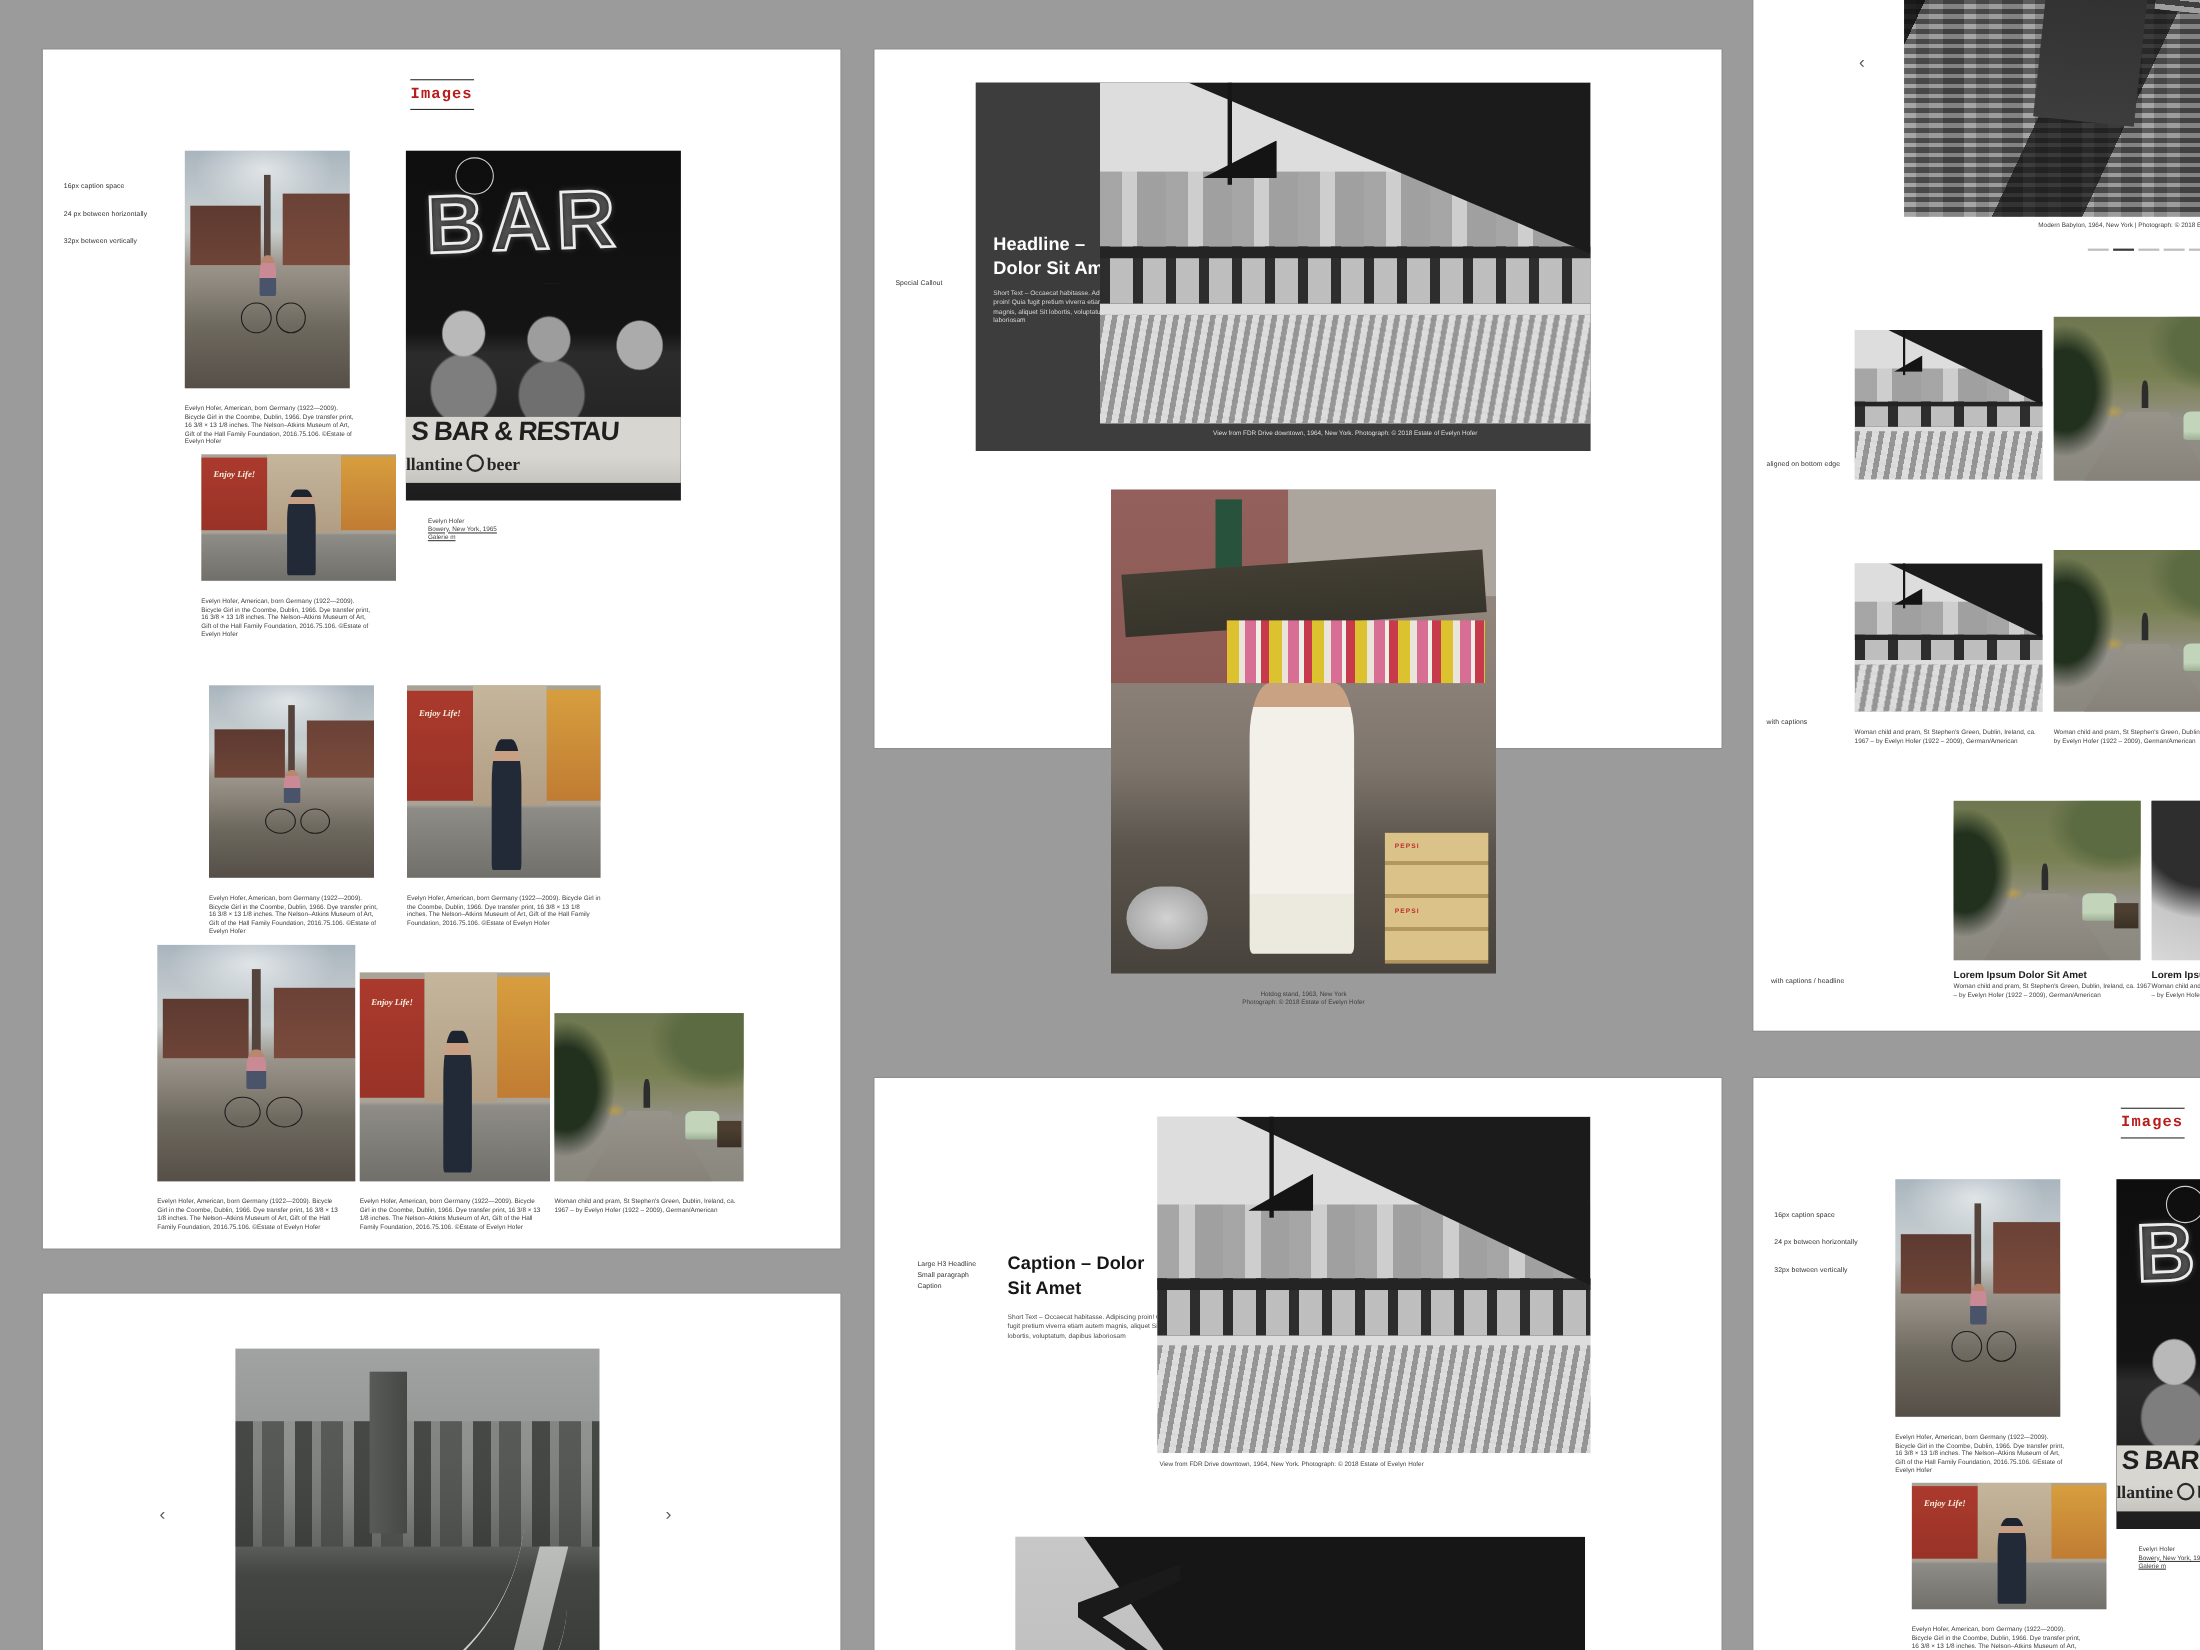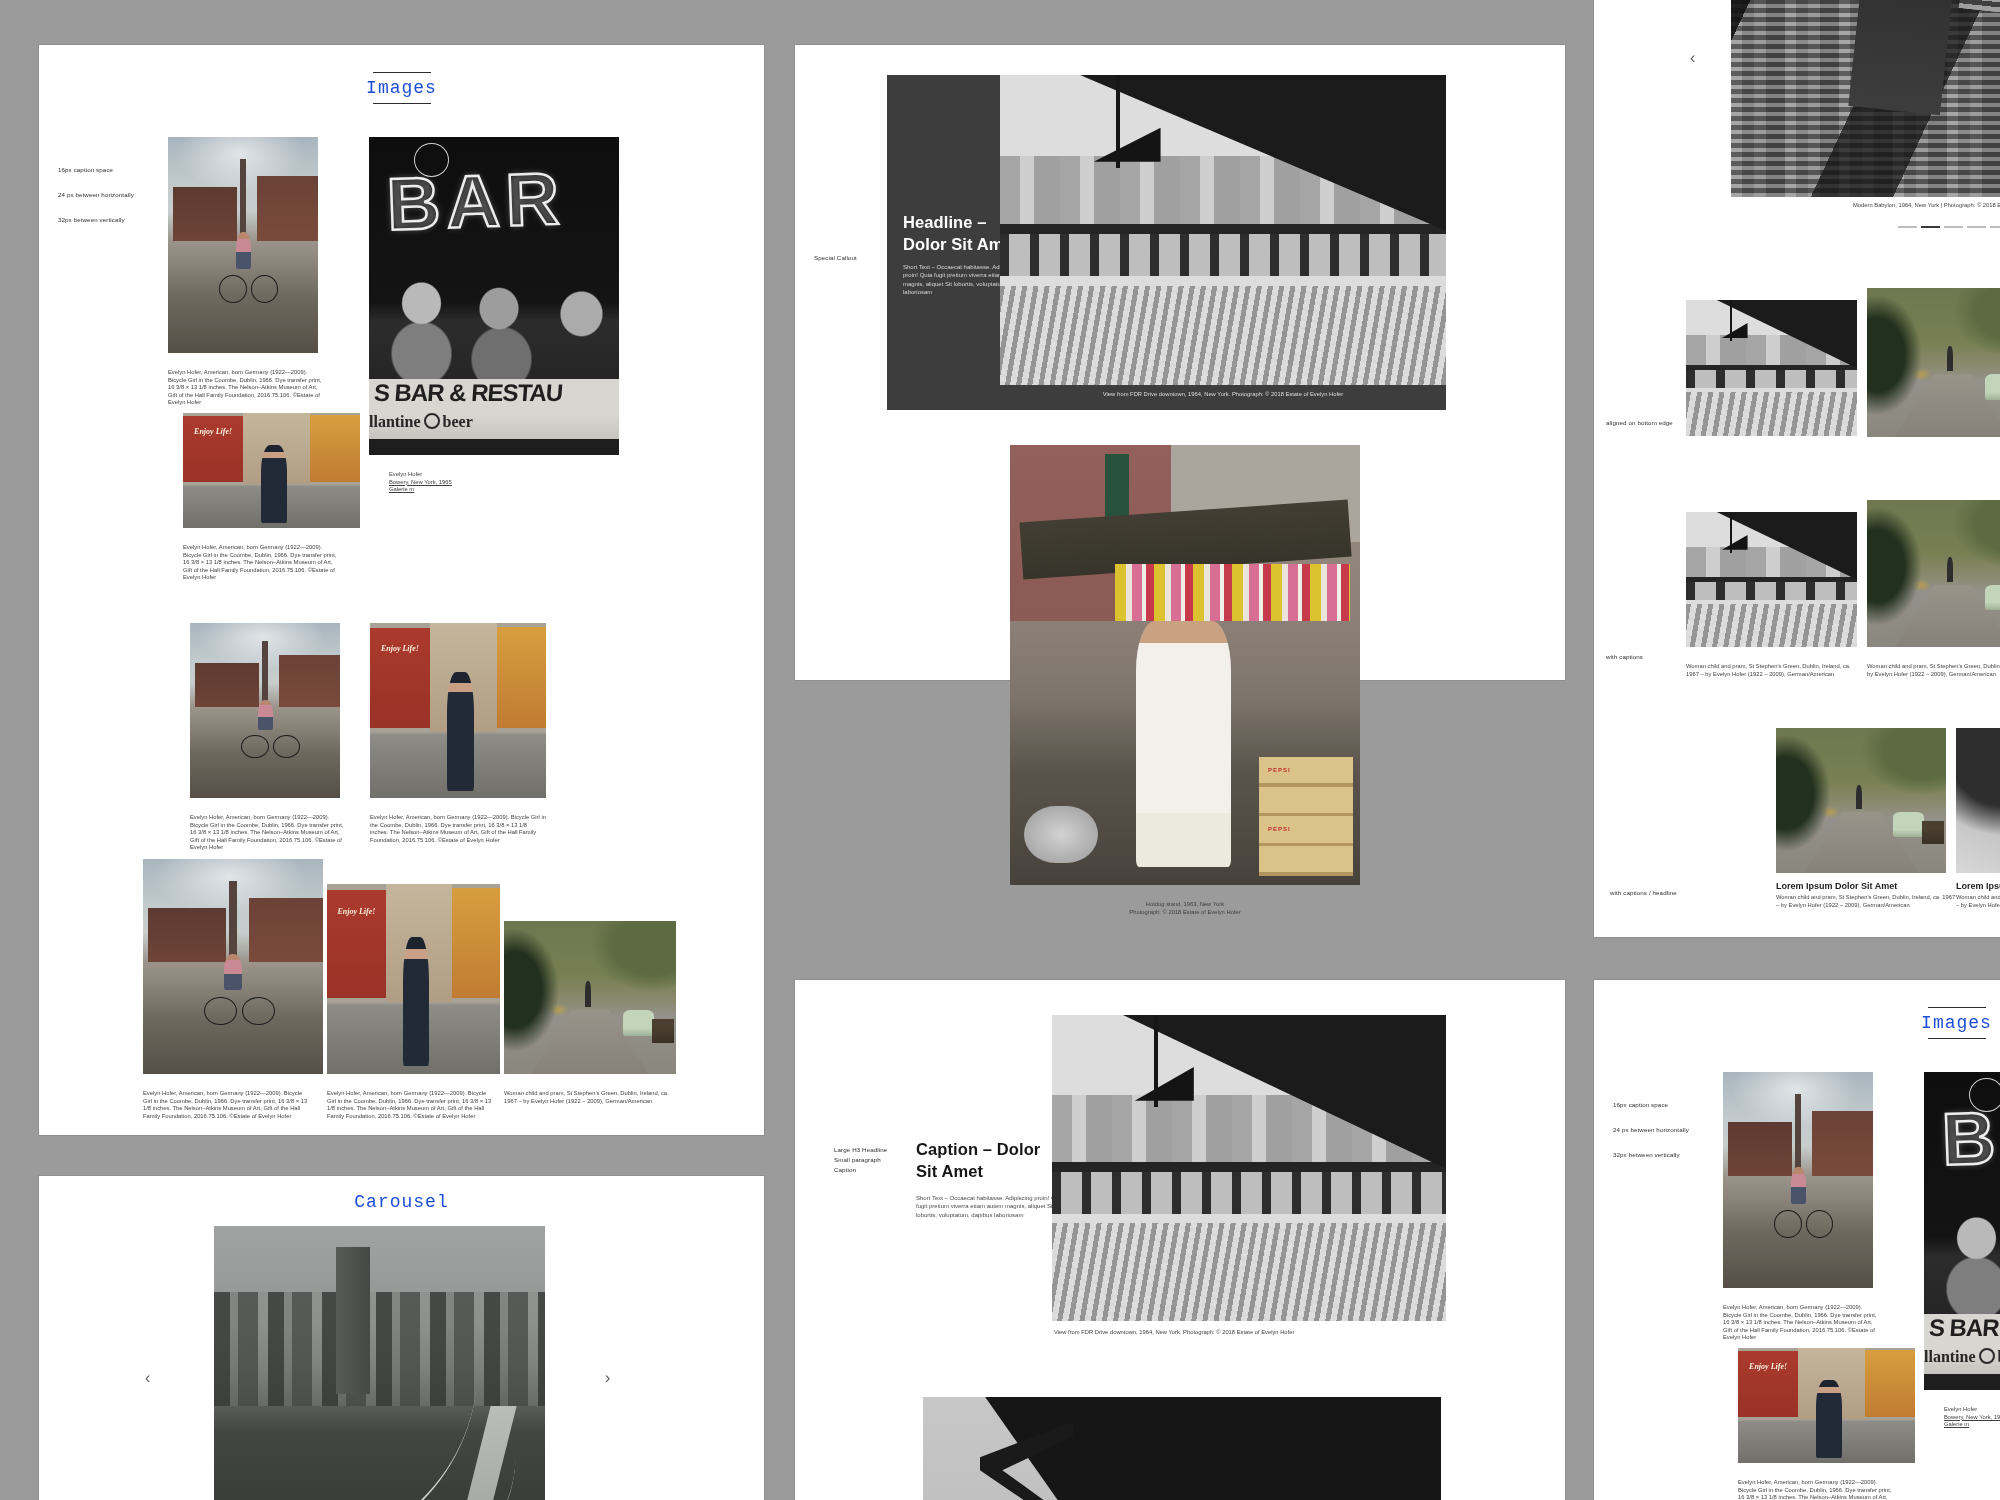--- a/index.html
+++ b/index.html
@@ -1,21 +1,21 @@
 <!DOCTYPE html>
 <html><head>
 <meta charset="utf-8">
 <style>
   html,body{margin:0;padding:0}
   body{width:2000px;height:1500px;position:relative;overflow:hidden;background:#9b9b9b;
        font-family:"Liberation Sans","DejaVu Sans",sans-serif;color:#2e2e2e}
   .panel{position:absolute;background:#fff;box-shadow:0 0 0 1px rgba(0,0,0,.08)}
   
-  .mono-title{font-family:"Liberation Mono","DejaVu Sans Mono",monospace;font-weight:400;
-              font-size:18px;letter-spacing:1px;color:#1d4ed8}
+  .mono-title{font-family:"Liberation Mono","DejaVu Sans Mono",monospace;font-weight:700;
+              font-size:14px;letter-spacing:1px;color:#b91c1c}
   .title-block{position:absolute;left:0;right:0;text-align:center}
   .trule{display:block;width:58px;height:1px;background:#2c2c2c;margin:5px auto}
   .note{position:absolute;font-size:6.2px;letter-spacing:.1px;color:#2f2f2f;line-height:10px}
   .cap{position:absolute;font-size:5.8px;line-height:7.6px;color:#3f3f3f}
   .cap .lnk{text-decoration:underline}
   .nw{white-space:nowrap}
   .headline{position:absolute;font-size:16.5px;line-height:22px;font-weight:600;letter-spacing:.1px;color:#161616}
   .headline.white{color:#fff}
   .short{position:absolute;font-size:6px;line-height:8.4px;color:#4a4a4a}
   .short.light{color:#d6d6d6}
@@ -320,23 +320,20 @@
       <i class="bench"></i>
   </div>
   <div class="lorem-h" style="left:182px;top:1091px">Lorem Ipsum Dolor Sit Amet</div>
   <div class="cap" style="left:182px;top:1104px;width:180px">Woman child and pram, St Stephen's Green, Dublin, Ireland, ca. 1967 – by Evelyn Hofer (1922 – 2009), German/American</div>
   <div class="ph ph-path" style="left:362px;top:938px;width:170px;height:145px"></div>
   <div class="lorem-h" style="left:362px;top:1091px">Lorem Ipsum Dolor Sit Amet</div>
   <div class="cap" style="left:362px;top:1104px;width:180px">Woman child and pram, St Stephen's Green, Dublin, Ireland, ca. 1967 – by Evelyn Hofer (1922 – 2009), German/American</div>
 </div>
 
 <div class="panel" style="left:39px;top:1176px;width:725px;height:1090px">
-  <div class="title-block" style="top:16px">
-    <div class="mono-title">Carousel</div>
-  </div>
   <div class="chev" style="left:106px;top:194px">‹</div>
   <div class="ph ph-highway" style="left:175px;top:50px;width:331px;height:410px">
     <i class="towers"></i>
       <i class="tower"></i>
       <i class="r1"></i>
       <i class="r2"></i>
       <i class="r3"></i>
       <i class="r4"></i>
   </div>
   <div class="chev" style="left:566px;top:194px">›</div>

